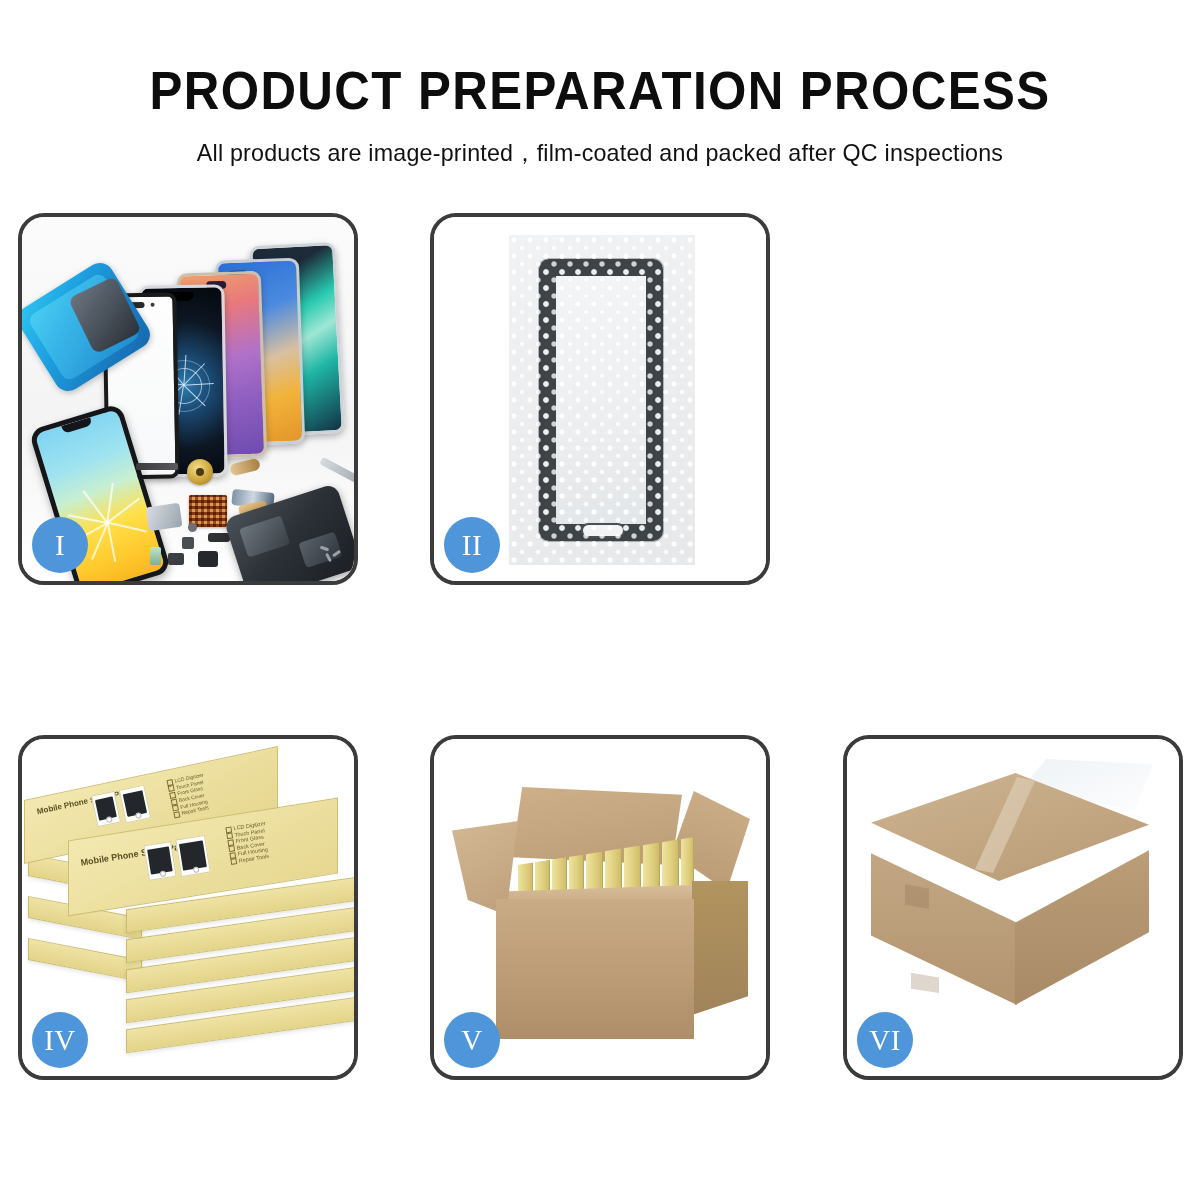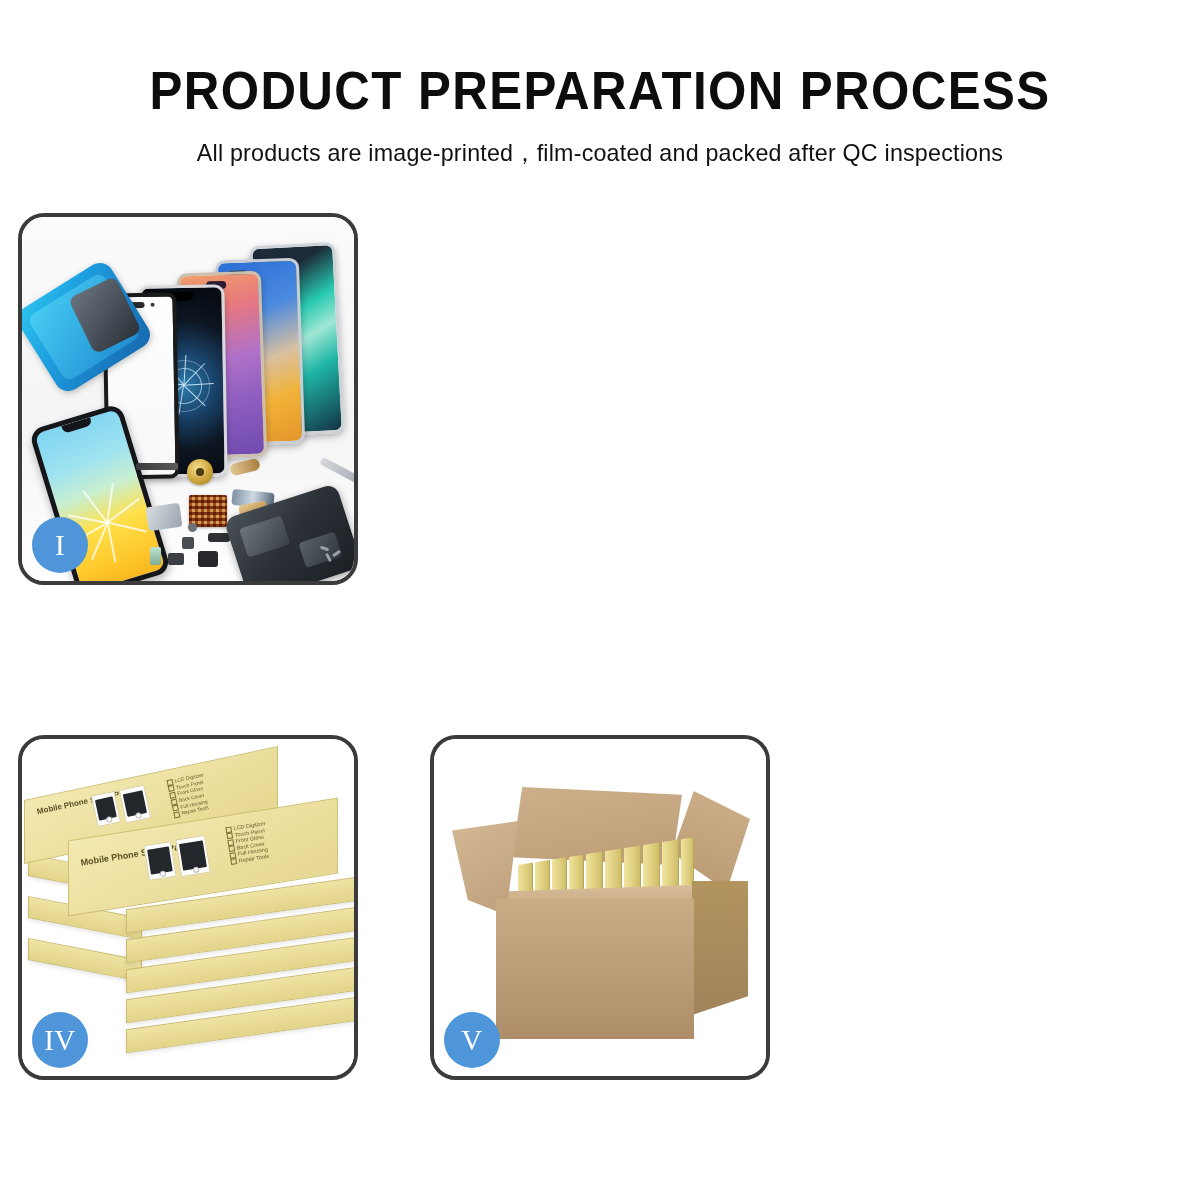--- a/index.html
+++ b/index.html
@@ -340,20 +340,32 @@
         <div class="tweez"></div>
         <div class="screws">
           <i style="left:0;top:0;transform:rotate(20deg)"></i>
           <i style="left:12px;top:5px;transform:rotate(-35deg)"></i>
           <i style="left:4px;top:9px;transform:rotate(62deg)"></i>
         </div>
       </div>
       <div class="badge">I</div>
     </div>
 
+    <div class="card c2">
+      <div class="scene">
+        <div class="p2-bg"></div>
+        <div class="bw-wrap">
+          <div class="bw-screen">
+            <div class="bw-home"></div>
+          </div>
+          <div class="bubbles"></div>
+        </div>
+      </div>
+      <div class="badge">II</div>
+    </div>
 
 
     <div class="card c4">
       <div class="scene">
         <div class="p4-bg"></div>
 
         <div class="stackbox" style="left:6px;top:84px;width:112px;height:20px;transform:skewY(11deg);"></div>
         <div class="stackbox" style="left:6px;top:126px;width:112px;height:20px;transform:skewY(11deg);"></div>
         <div class="stackbox" style="left:6px;top:168px;width:112px;height:20px;transform:skewY(11deg);"></div>
         <div class="stackbox" style="left:6px;top:210px;width:112px;height:20px;transform:skewY(11deg);"></div>
@@ -423,15 +435,28 @@
             <i style="left:163px;width:13px;"></i>
         </div>
         <div class="ct-rim"></div>
         <div class="flapLeft"></div>
         <div class="ct-side"></div>
         <div class="ct-front"></div>
       </div>
       <div class="badge">V</div>
     </div>
 
+    <div class="card c6">
+      <div class="scene">
+        <div class="p6-bg"></div>
+        <div class="sheen6"></div>
+        <div class="b6-top"></div>
+        <div class="tape6"></div>
+        <div class="b6-left"></div>
+        <div class="b6-right"></div>
+        <div class="tab6a"></div>
+        <div class="tab6b"></div>
+      </div>
+      <div class="badge">VI</div>
+    </div>
 
   </div>
 </div>
 
 </body></html>

